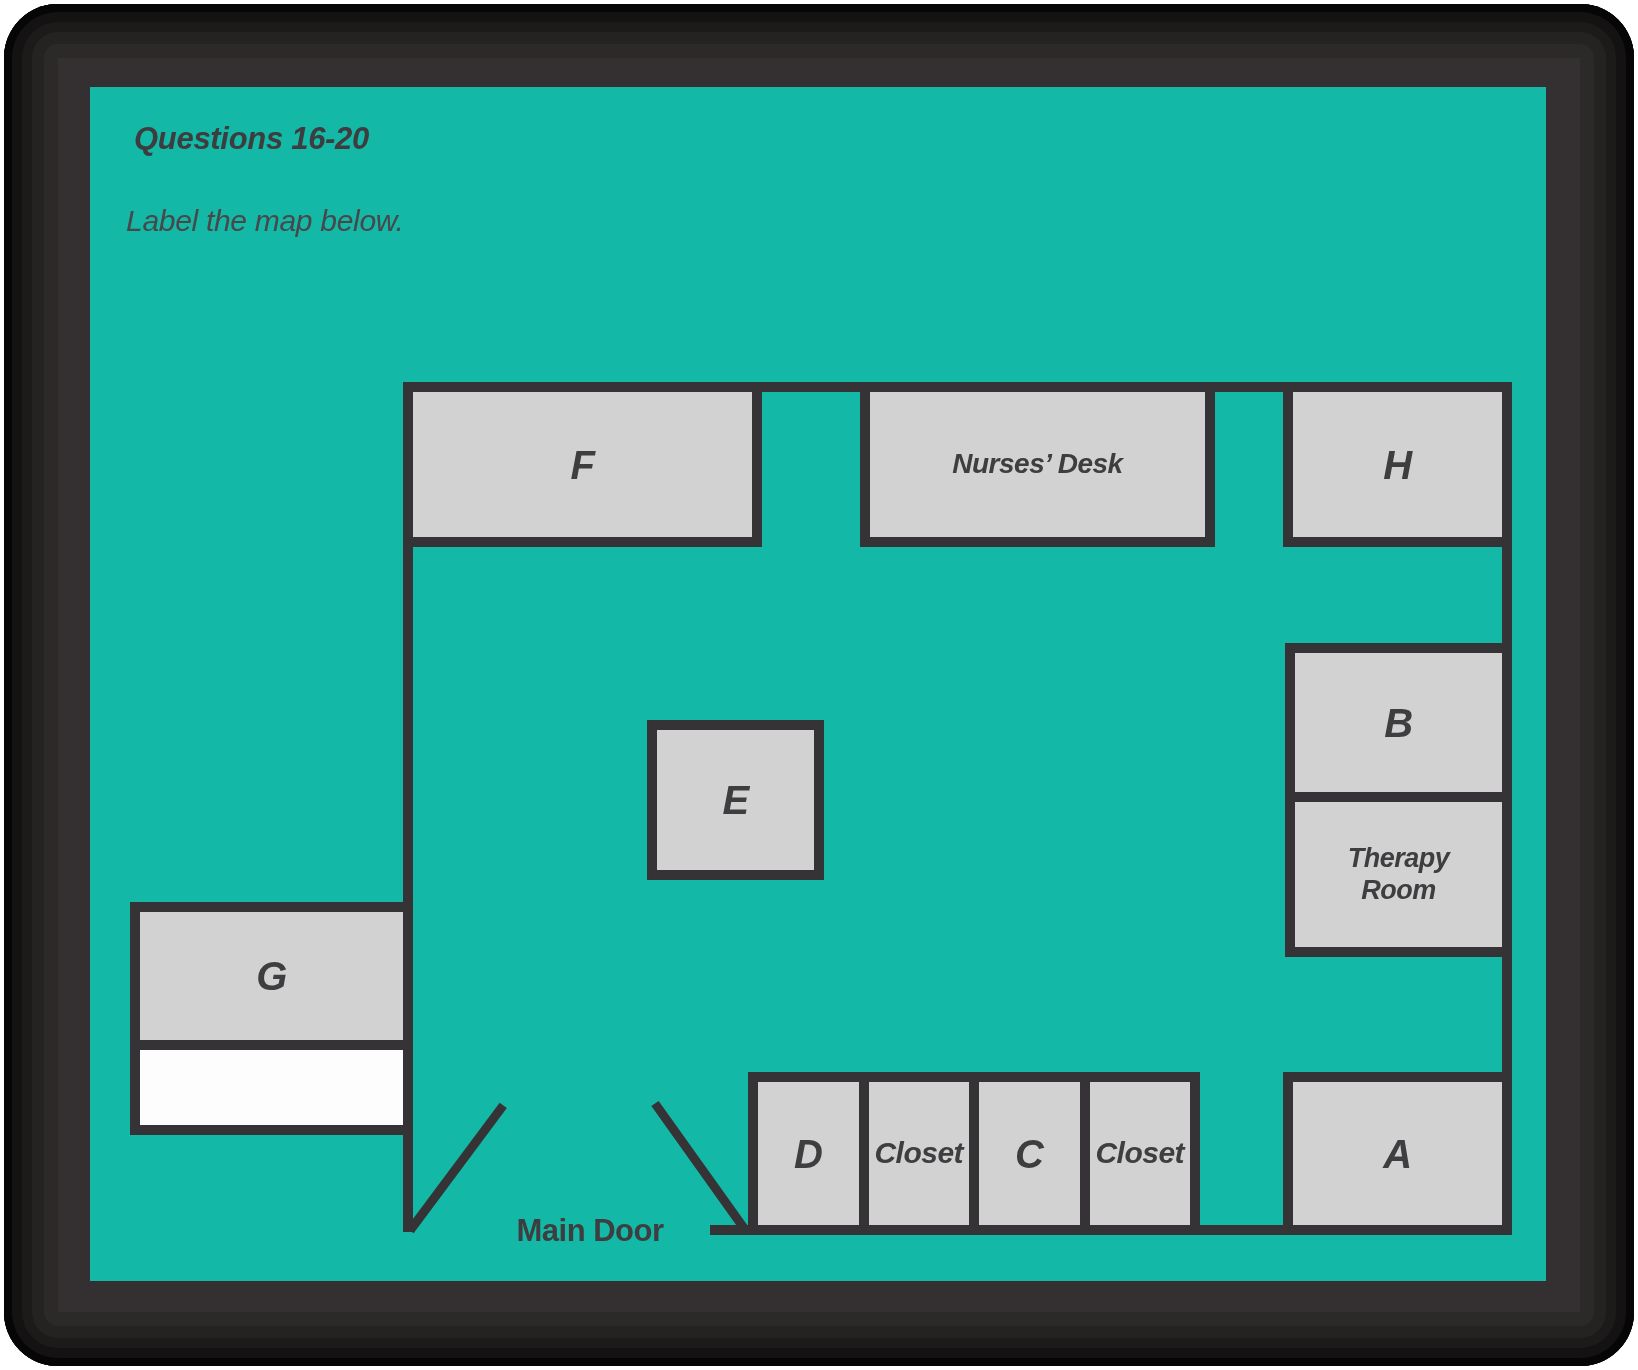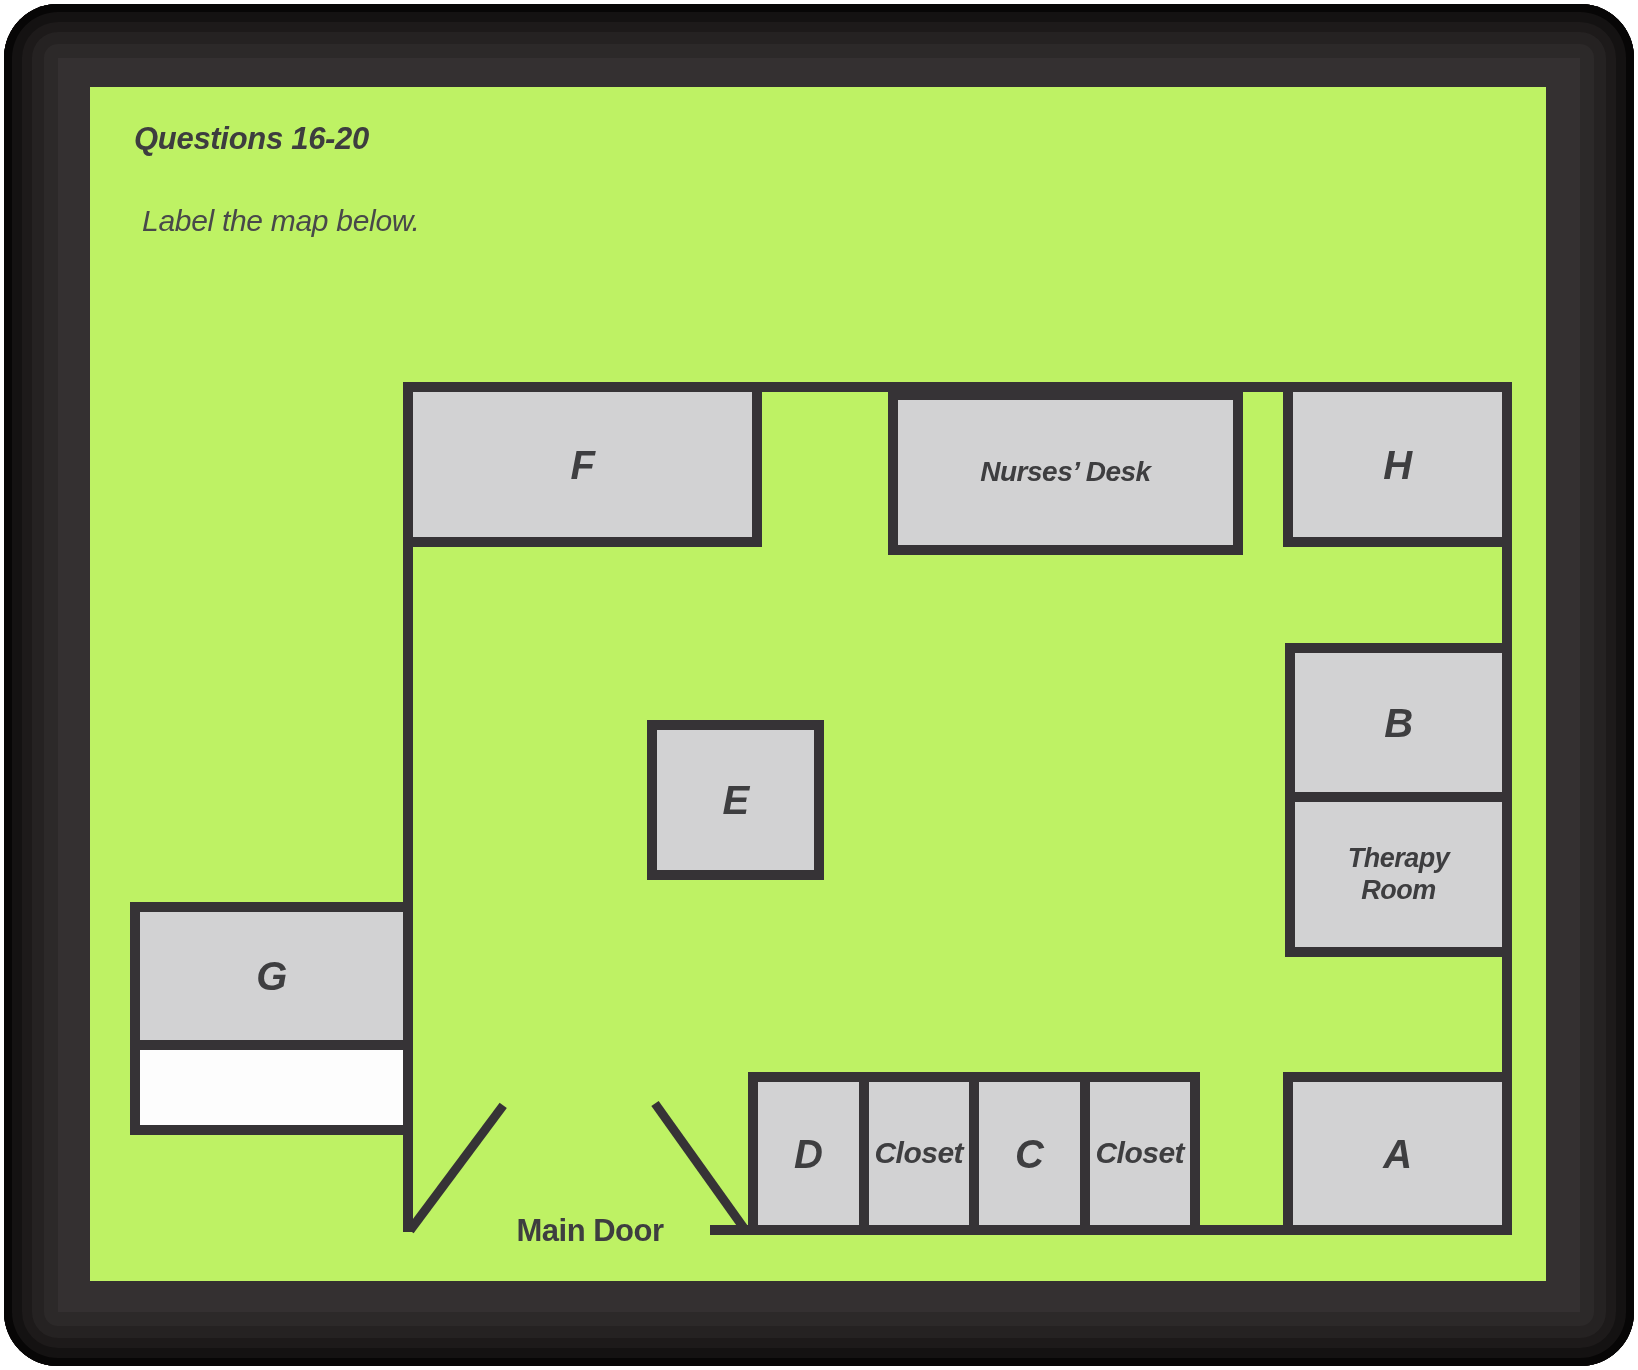--- a/index.html
+++ b/index.html
@@ -13,29 +13,29 @@
     border-radius:54px; background:#343031;
     box-shadow:
       inset 0 0 0 8px  #070606,
       inset 0 0 0 18px #141212,
       inset 0 0 0 28px #1d1a1a,
       inset 0 0 0 40px #252222,
       inset 0 0 0 54px #2c2929;
   }
   .page {
     position:absolute; left:90px; top:87px; width:1456px; height:1194px;
-    background:#bef264;
+    background:#14b8a6;
   }
   .q-title {
     position:absolute; left:44px; top:34px;
     font-size:31px; font-weight:bold; font-style:italic;
     color:#3d3d3f; letter-spacing:-0.3px;
   }
   .q-line {
-    position:absolute; left:52px;
+    position:absolute; left:36px;
     font-size:30px; font-style:italic; color:#48484a; letter-spacing:-0.3px;
   }
   .q1 { top:117px; }
   .q2 { top:201px; }
 
   .wall { position:absolute; background:#363336; }
 
   .room {
     position:absolute; box-sizing:border-box;
     background:#d2d2d3; border:10px solid #363336;
@@ -81,21 +81,21 @@
     <div class="q-line q1">Label the map below.</div>
 
     <div class="wall" style="left:313px; top:295px; width:1109px; height:10px;"></div>
     <div class="wall" style="left:313px; top:295px; width:10px; height:850px;"></div>
     <div class="wall" style="left:1412px; top:295px; width:10px; height:853px;"></div>
     <div class="wall" style="left:620px; top:1138px; width:802px; height:10px;"></div>
 
     <div class="room" style="left:313px; top:295px; width:359px; height:165px;">
       <span class="rlabel letter">F</span>
     </div>
-    <div class="room" style="left:770px; top:303px; width:355px; height:165px;margin-left:28px;">
+    <div class="room" style="left:770px; top:295px; width:355px; height:165px;">
       <span class="rlabel name">Nurses’ Desk</span>
     </div>
     <div class="room" style="left:1193px; top:295px; width:229px; height:165px;">
       <span class="rlabel letter">H</span>
     </div>
 
     <div class="room" style="left:1195px; top:556px; width:227px; height:159px;">
       <span class="rlabel letter">B</span>
     </div>
     <div class="room" style="left:1195px; top:705px; width:227px; height:165px;">

